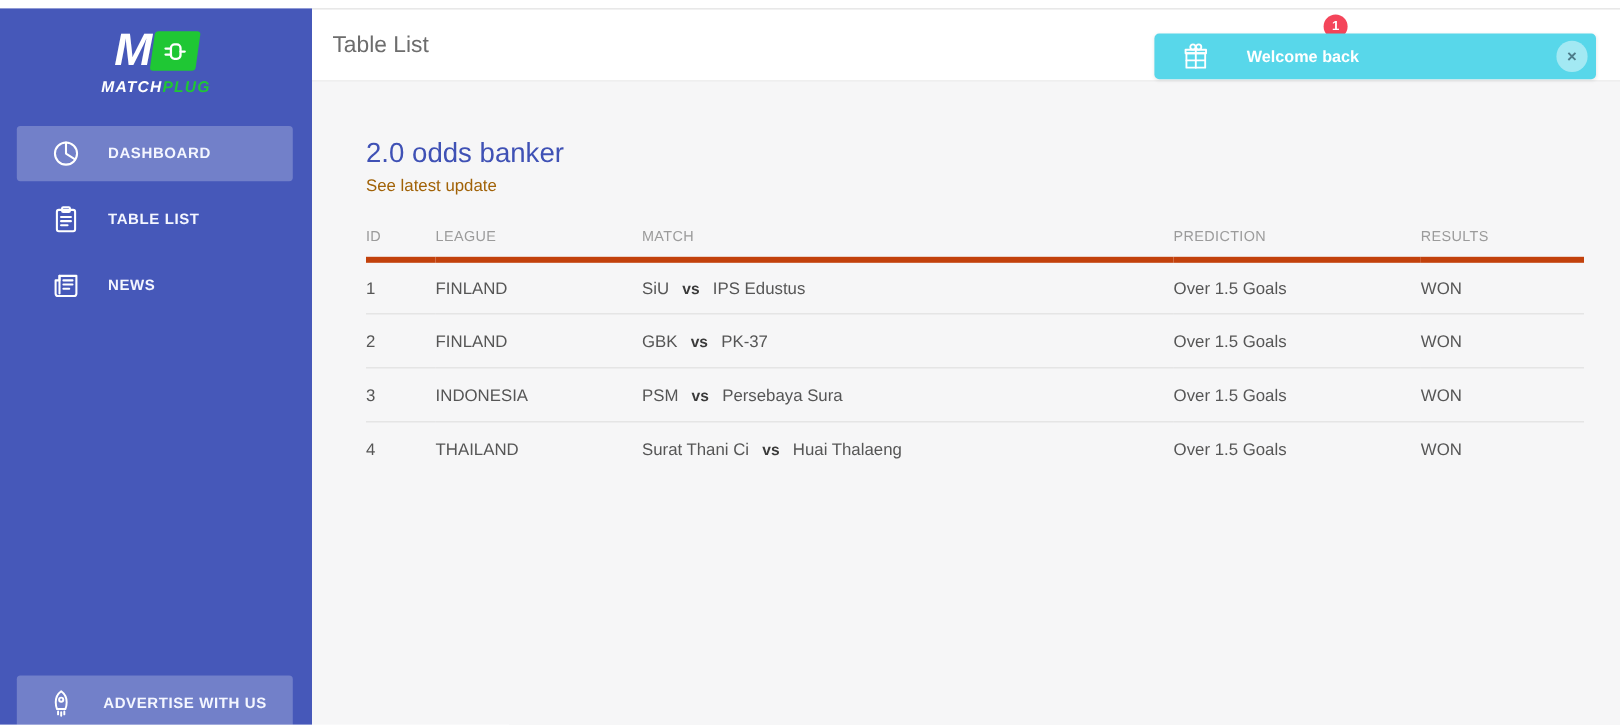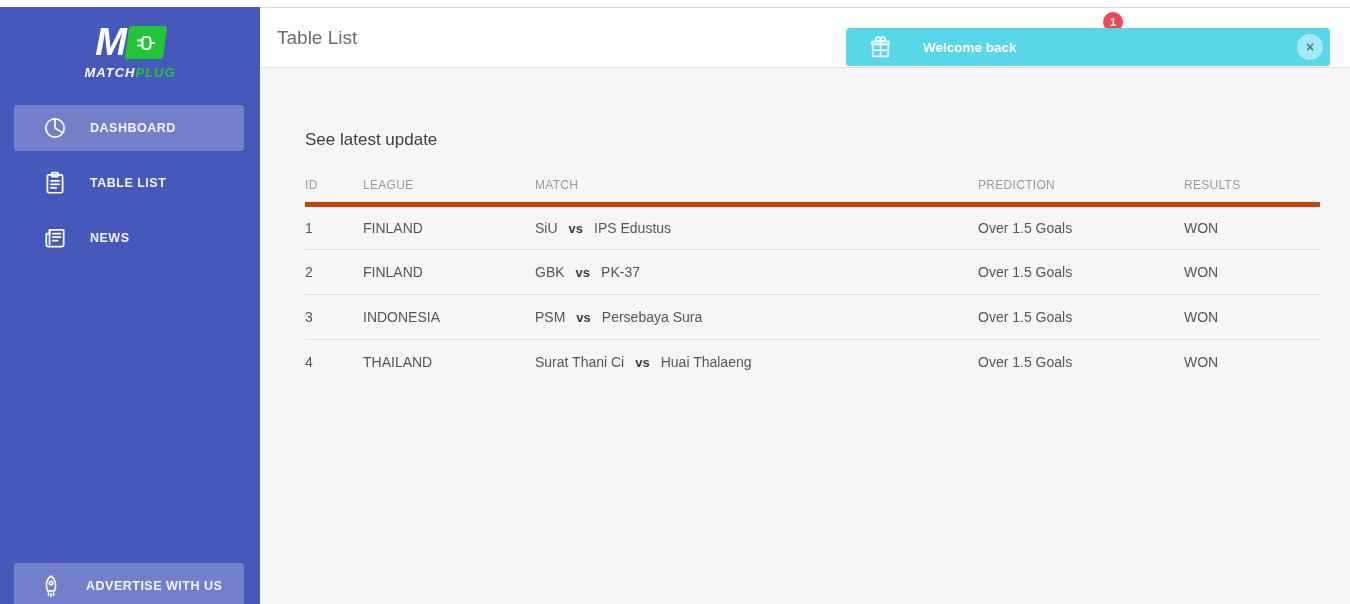--- a/index.html
+++ b/index.html
@@ -35,37 +35,37 @@
 
   
   .main { position:relative; flex:1; display:flex; flex-direction:column;
           border-top:1px solid #d9d9d9; }
   .page-header { height:60px; background:#fff; border-bottom:1px solid #e4e4e4;
                  display:flex; align-items:center; padding-left:17px; }
   .page-title { font-size:19px; color:#6d6d6d; }
 
   .content { flex:1; background:var(--content-bg,#f6f6f7); padding:46px 30px 0 45px; }
   .content h2 { font-size:23px; font-weight:400; color:var(--heading-blue,#3f51b5); }
-  .subtitle { margin-top:16px; font-size:17px; color:#404040; }
+  .subtitle { margin-top:5px; font-size:14px; color:#a16207; }
 
   table { margin-top:28px; width:1015px; border-collapse:collapse; table-layout:fixed; }
   col.c-id{width:58px;} col.c-league{width:172px;} col.c-match{width:443px;}
   col.c-pred{width:206px;} col.c-res{width:136px;}
   th { text-align:left; font-size:12px; font-weight:400; color:#9b9b9b;
        letter-spacing:0.3px; padding:0 0 10px 0; border-bottom:5px solid #c2410c; }
   td { height:45px; font-size:14px; color:#565656; border-bottom:1px solid #e0e0e0; }
   tr.last td { border-bottom:none; }
   td b { font-size:13px; color:#3a3a3a; margin:0 11px; font-weight:700; }
 
   
   .badge { position:absolute; top:4px; left:843px; width:20px; height:20px;
            border-radius:50%; background:var(--badge-red,#f4455a); color:#fff;
            font-size:11px; font-weight:700; display:flex; align-items:center;
            justify-content:center; z-index:1; }
-  .toast { position:absolute; top:20px; right:20px; width:484px; height:38px;
+  .toast { position:absolute; top:20px; right:20px; width:368px; height:38px;
            background:var(--toast-bg,#58d7ea); border-radius:4px; display:flex;
            align-items:center; padding:0 7px 0 22px; z-index:2;
            box-shadow:0 1px 3px rgba(0,0,0,0.08); }
   .toast .icn { width:25px; height:25px; flex:0 0 25px; }
   .toast-msg { margin-left:30px; color:#fff; font-size:13.5px; font-weight:700;
                flex:1; }
   .toast-close { width:26px; height:26px; border-radius:50%;
                  background:rgba(255,255,255,0.45); border:none; cursor:pointer;
                  color:#4d7c8a; font-size:14px; font-weight:700; line-height:26px;
                  text-align:center; padding:0; }
@@ -142,20 +142,21 @@
         <path d="M3.8 6.2h16.4V9H3.8z"></path>
         <path d="M12 6.2v14.3M4.5 14.7h15"></path>
         <circle cx="9.7" cy="4" r="2.1"></circle>
           <circle cx="14.3" cy="4" r="2.1"></circle>
       </svg>
       <span class="toast-msg">Welcome back</span>
       <button class="toast-close">×</button>
     </div>
 
     <div class="content">
+      <h2>2.0 odds banker</h2>
       <div class="subtitle">See latest update</div>
 
       <table>
         <colgroup>
             <col class="c-id">
             <col class="c-league">
             <col class="c-match">
             <col class="c-pred">
             <col class="c-res">
           </colgroup>

